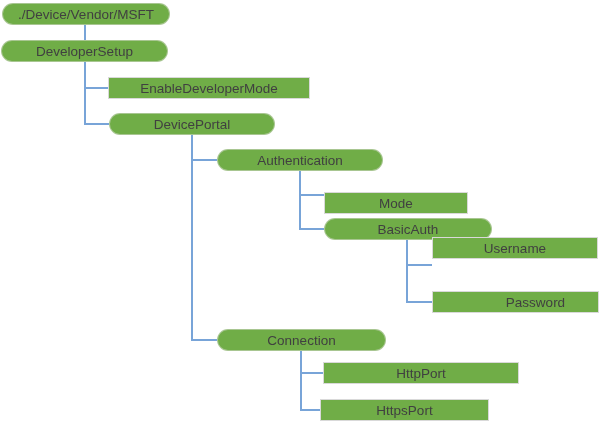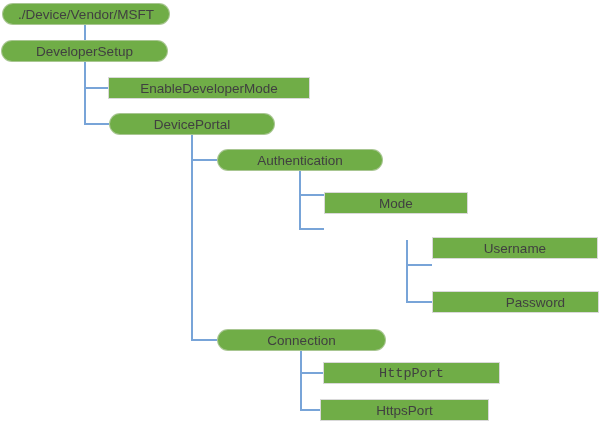--- a/index.html
+++ b/index.html
@@ -62,19 +62,20 @@
   <div class="cv" style="left:300px; top:350px; height:61px;"></div>
   <div class="ch" style="left:300px; top:372px; width:23px;"></div>
   <div class="ch" style="left:300px; top:409px; width:23px;"></div>
 
   <div class="node pill" style="left:2px;   top:3px;   width:168px;">./Device/Vendor/MSFT</div>
   <div class="node pill" style="left:1px;   top:40px;  width:167px;text-align:right;">DeveloperSetup</div>
   <div class="node rect" style="left:108px; top:77px;  width:202px;">EnableDeveloperMode</div>
   <div class="node pill" style="left:109px; top:113px; width:166px;">DevicePortal</div>
   <div class="node pill" style="left:217px; top:149px; width:166px;">Authentication</div>
   <div class="node rect" style="left:324px; top:192px; width:144px;">Mode</div>
+  <div class="node pill" style="left:324px; top:218px; width:168px;">BasicAuth</div>
   <div class="node rect" style="left:432px; top:237px; width:166px;">Username</div>
   <div class="node rect" style="left:432px; top:291px; width:167px;padding-left:40px;">Password</div>
   <div class="node pill" style="left:217px; top:329px; width:169px;">Connection</div>
-  <div class="node rect" style="left:323px; top:362px; width:177px;font-family:Liberation Mono, monospace;">HttpPort</div>
+  <div class="node rect" style="left:323px; top:362px; width:196px;">HttpPort</div>
   <div class="node rect" style="left:320px; top:399px; width:169px;">HttpsPort</div>
 
 </div>
 
 </body></html>

